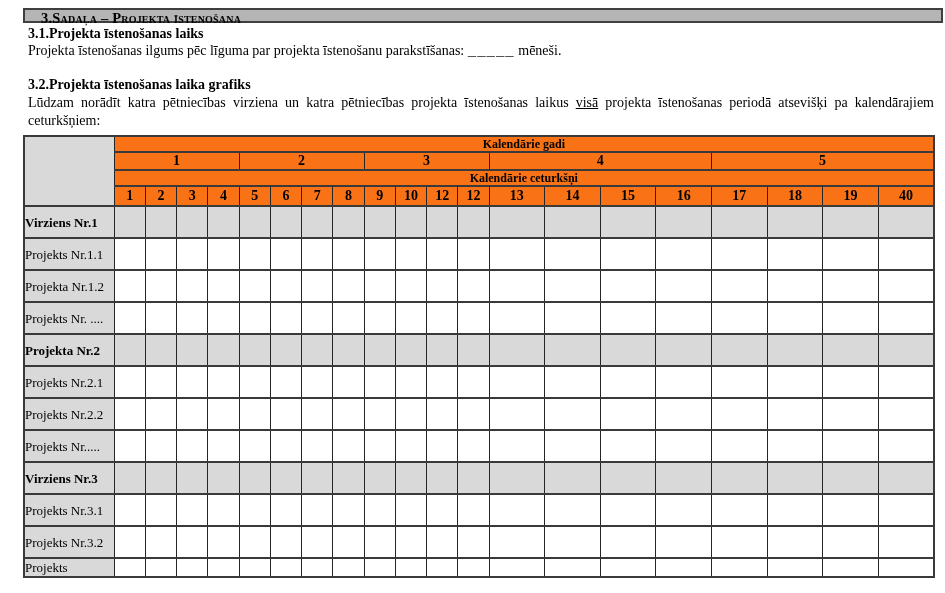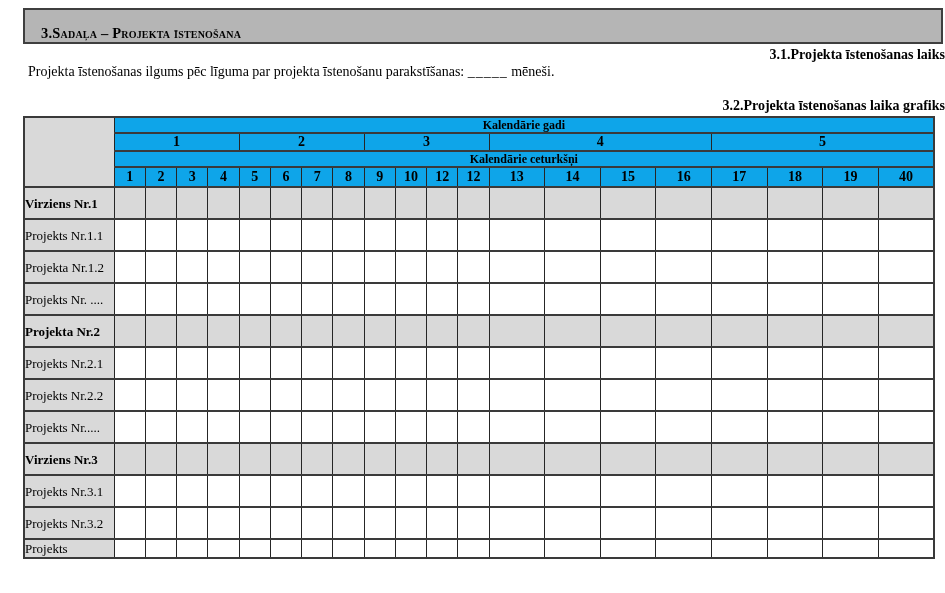--- a/index.html
+++ b/index.html
@@ -4,48 +4,48 @@
 <style>
   html, body { margin: 0; padding: 0; background: #ffffff; }
   body {
     width: 945px; height: 593px; overflow: hidden;
     font-family: "Liberation Serif", serif; color: #000;
   }
   .page { padding: 8px 0 0 23px; }
 
   
   .bar {
-    width: 920px; height: 36px; box-sizing: border-box;
+    width: 920px; height: 15px; box-sizing: border-box;
     background: #b5b5b5; border: 2px solid #3f3f3f;
-    display: flex; align-items: flex-end; padding-left: 16px;
+    display: flex; align-items: flex-start; padding-left: 16px;
   }
   .bar-title {
     font-weight: 700; font-variant: small-caps;
     font-size: 14.5px; letter-spacing: 0.2px;
   }
 
-  .h-bold { font-weight: 700; font-size: 14px; margin: 3px 0 0 5px; text-align: right; }
+  .h-bold { font-weight: 700; font-size: 14px; margin: 3px 0 0 5px; }
   .body-line { font-size: 14px; margin: 1px 0 0 5px; }
-  .blank { letter-spacing: 1px; }
+  .blank { letter-spacing: 1px; font-family: Liberation Mono, monospace; }
   .spacer { height: 15px; }
   .intro {
     font-size: 14px; margin: 1px 0 5px 5px; width: 906px;
     text-align: justify; line-height: 18px;
   }
   .intro .u { text-decoration: underline; }
 
   
   table.tl {
     border-collapse: collapse; table-layout: fixed;
     width: 910px; margin-top: 2px;
     border: 2px solid #3a3a3a;
   }
   .tl th, .tl td { border: 1px solid #262626; padding: 0; overflow: hidden; }
   .tl tr { border-top: 2px solid #3a3a3a; border-bottom: 2px solid #3a3a3a; }
-  .tl thead th { background: #0ea5e9; font-weight: 700; text-align: center; }
+  .tl thead th { background: #f97316; font-weight: 700; text-align: center; }
   .hdr-small { font-size: 12px; height: 14px; line-height: 12px; }
   .hdr-year th { font-size: 14px; height: 16px; line-height: 14px; }
   .hdr-q th { font-size: 14px; height: 18px; line-height: 16px; }
   .corner { background: #d9d9d9; }
 
   .tl tbody tr { height: 32px; }
   .tl tbody tr.short { height: 19px; padding-left: 34px; }
   .lbl {
     background: #d9d9d9; font-size: 13px; line-height: 15px;
     padding: 0 2px 1px 4px; vertical-align: middle; text-align: left;
@@ -64,20 +64,21 @@
   </div>
 
   <div class="h-bold">3.1.Projekta īstenošanas laiks</div>
 
   <div class="body-line"><span>Projekta īstenošanas ilgums pēc līguma par projekta īstenošanu parakstīšanas: </span><span class="blank">_____</span><span> mēneši.</span></div>
 
   <div class="spacer"></div>
 
   <div class="h-bold">3.2.Projekta īstenošanas laika grafiks</div>
 
+  <div class="intro"><span>Lūdzam norādīt katra pētniecības virziena un katra pētniecības projekta īstenošanas laikus </span><span class="u">visā</span><span> projekta īstenošanas periodā atsevišķi pa kalendārajiem ceturkšņiem:</span></div>
 
   <table class="tl">
     <colgroup>
       <col style="width:90px">
       <col style="width:31.25px">
         <col style="width:31.25px">
         <col style="width:31.25px">
         <col style="width:31.25px">
       <col style="width:31.25px">
         <col style="width:31.25px">

